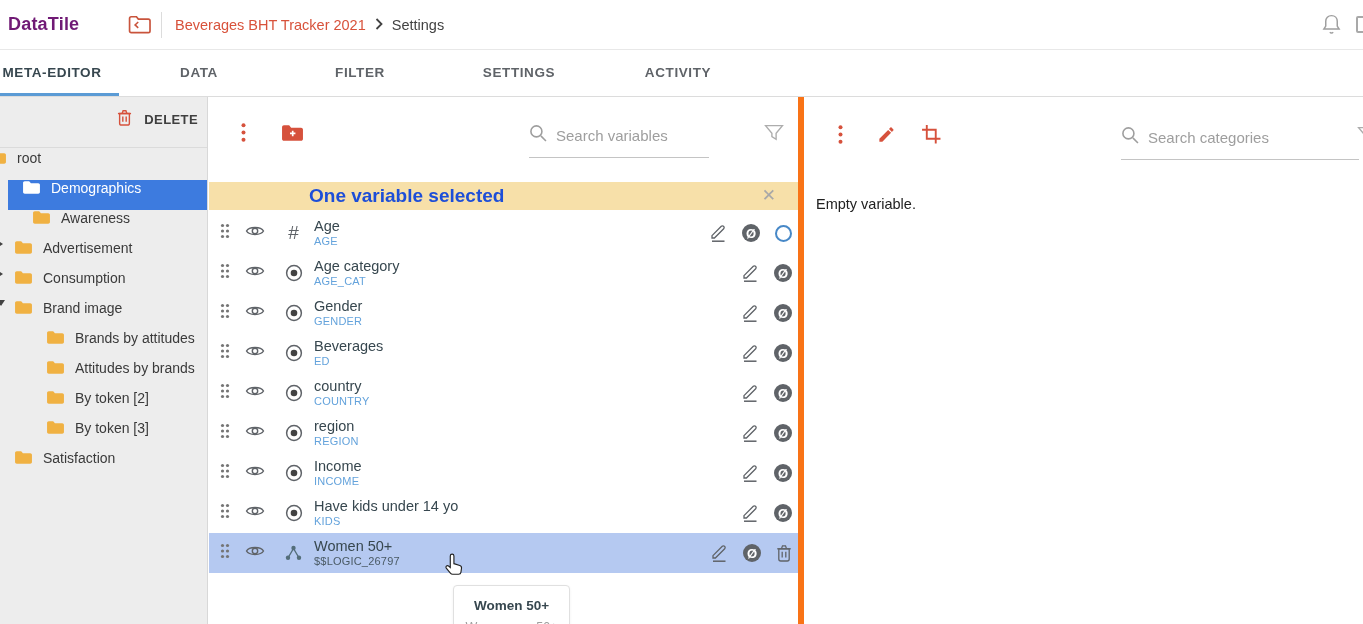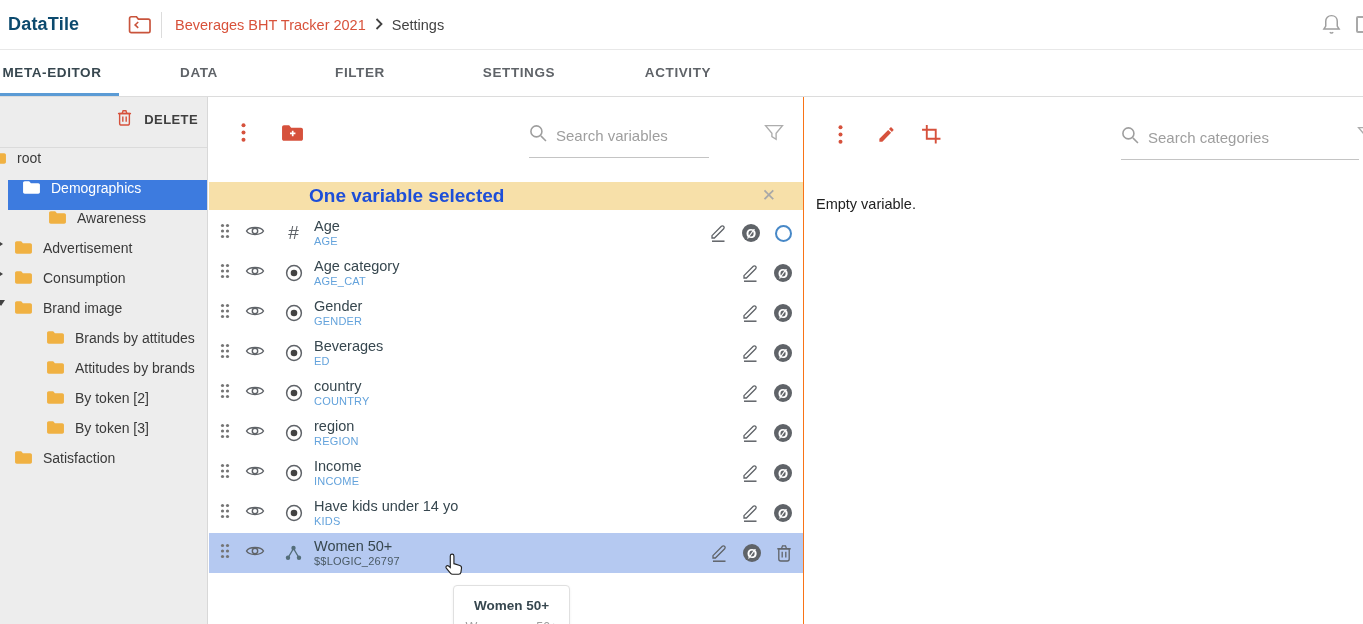--- a/index.html
+++ b/index.html
@@ -3,21 +3,21 @@
 <meta charset="utf-8">
 <style>
   * { margin:0; padding:0; box-sizing:border-box; }
   html,body { width:1363px; height:624px; overflow:hidden; background:#fff;
     font-family:"Liberation Sans", sans-serif; color:#37474F; cursor:default; position:relative; }
 
   
   .header { position:absolute; left:0; top:0; width:1363px; height:50px; background:#fff;
     border-bottom:1px solid #E8E8E8; }
   .logo { position:absolute; left:8px; top:14px; font-size:18px; font-weight:bold;
-    color:#0c4a6e; letter-spacing:.2px; }
+    color:#701a75; letter-spacing:.2px; }
   .hdr-folder-back { position:absolute; left:128px; top:15px; }
   .hdr-divider { position:absolute; left:161px; top:12px; width:1px; height:26px; background:#DCDCDC; }
   .breadcrumb { position:absolute; left:175px; top:17px; font-size:14.5px; display:flex; align-items:center; gap:9px; }
   .crumb-project { color:#D8523B; }
   .crumb-section { color:#424242; }
   .bell { position:absolute; left:1321px; top:13px; }
   .partial-right-icon { position:absolute; left:1356px; top:16px; width:14px; height:17px;
     border:2px solid #A9A9A9; border-radius:2px; background:#fff; }
 
   
@@ -38,21 +38,21 @@
   .tree-item { position:relative; height:30px; display:flex; font-size:14px; color:#3A3A3A; }
   .tree-item.selected { background:#3D7BDF; color:#fff; }
   .tree-item .t-label { margin-left:10px; white-space:nowrap; }
   .tree-item svg { flex:0 0 auto; }
   .arr { position:absolute; left:-3px; width:0; height:0; }
   .arr.collapsed { border-left:6px solid #424242; border-top:4.5px solid transparent; border-bottom:4.5px solid transparent; }
   .arr.expanded { border-top:6px solid #424242; border-left:4.5px solid transparent; border-right:4.5px solid transparent; }
 
   
   .vars-panel { position:absolute; left:209px; top:97px; width:595px; height:527px; background:#fff;
-    border-right:1px solid #f97316; overflow:hidden; }
+    border-right:6px solid #f97316; overflow:hidden; }
   .panel-toolbar { position:relative; height:60px; }
   .icon-btn { position:absolute; display:flex; align-items:center; justify-content:center; }
   .search { position:absolute; display:flex; align-items:center; gap:9px; }
   .search .ph { font-size:15px; color:#9E9E9E; white-space:nowrap; }
   .search-underline { position:absolute; height:1px; background:#C4C4C4; }
 
   .banner { position:absolute; left:0; top:85px; width:595px; height:28px; background:#F7E0A9;
     display:flex; align-items:center; }
   .banner-text { margin-left:100px; font-size:19px; color:#1d4ed8; font-weight:bold; }
   .banner-close { position:absolute; right:28px; top:3px; font-size:17px; color:#A8A8A8; line-height:22px; }
@@ -150,21 +150,21 @@
         <span class="t-label">root</span>
       </div>
       <div class="tree-item selected" style="padding-left: 14px; margin-left: 8px;">
         <span style="display: inline-flex;">
           <svg width="19" height="15" viewBox="0 0 20 16">
             <path d="M1 3c0-1 .8-1.8 1.8-1.8h4.7L9.4 3.4h7.8c1 0 1.8.8 1.8 1.8v7.6c0 1-.8 1.8-1.8 1.8H2.8c-1 0-1.8-.8-1.8-1.8z" fill="#FFFFFF"></path>
           </svg>
         </span>
         <span class="t-label">Demographics</span>
       </div>
-      <div class="tree-item" style="padding-left: 32px; margin-left: 16px;">
+      <div class="tree-item" style="padding-left: 32px;">
         <span style="display: inline-flex;">
           <svg width="19" height="15" viewBox="0 0 20 16">
             <path d="M1 3c0-1 .8-1.8 1.8-1.8h4.7L9.4 3.4h7.8c1 0 1.8.8 1.8 1.8v7.6c0 1-.8 1.8-1.8 1.8H2.8c-1 0-1.8-.8-1.8-1.8z" fill="#F0B142"></path>
           </svg>
         </span>
         <span class="t-label">Awareness</span>
       </div>
       <div class="tree-item" style="padding-left: 14px;">
         <span class="arr collapsed"></span>
         <span style="display: inline-flex;">

